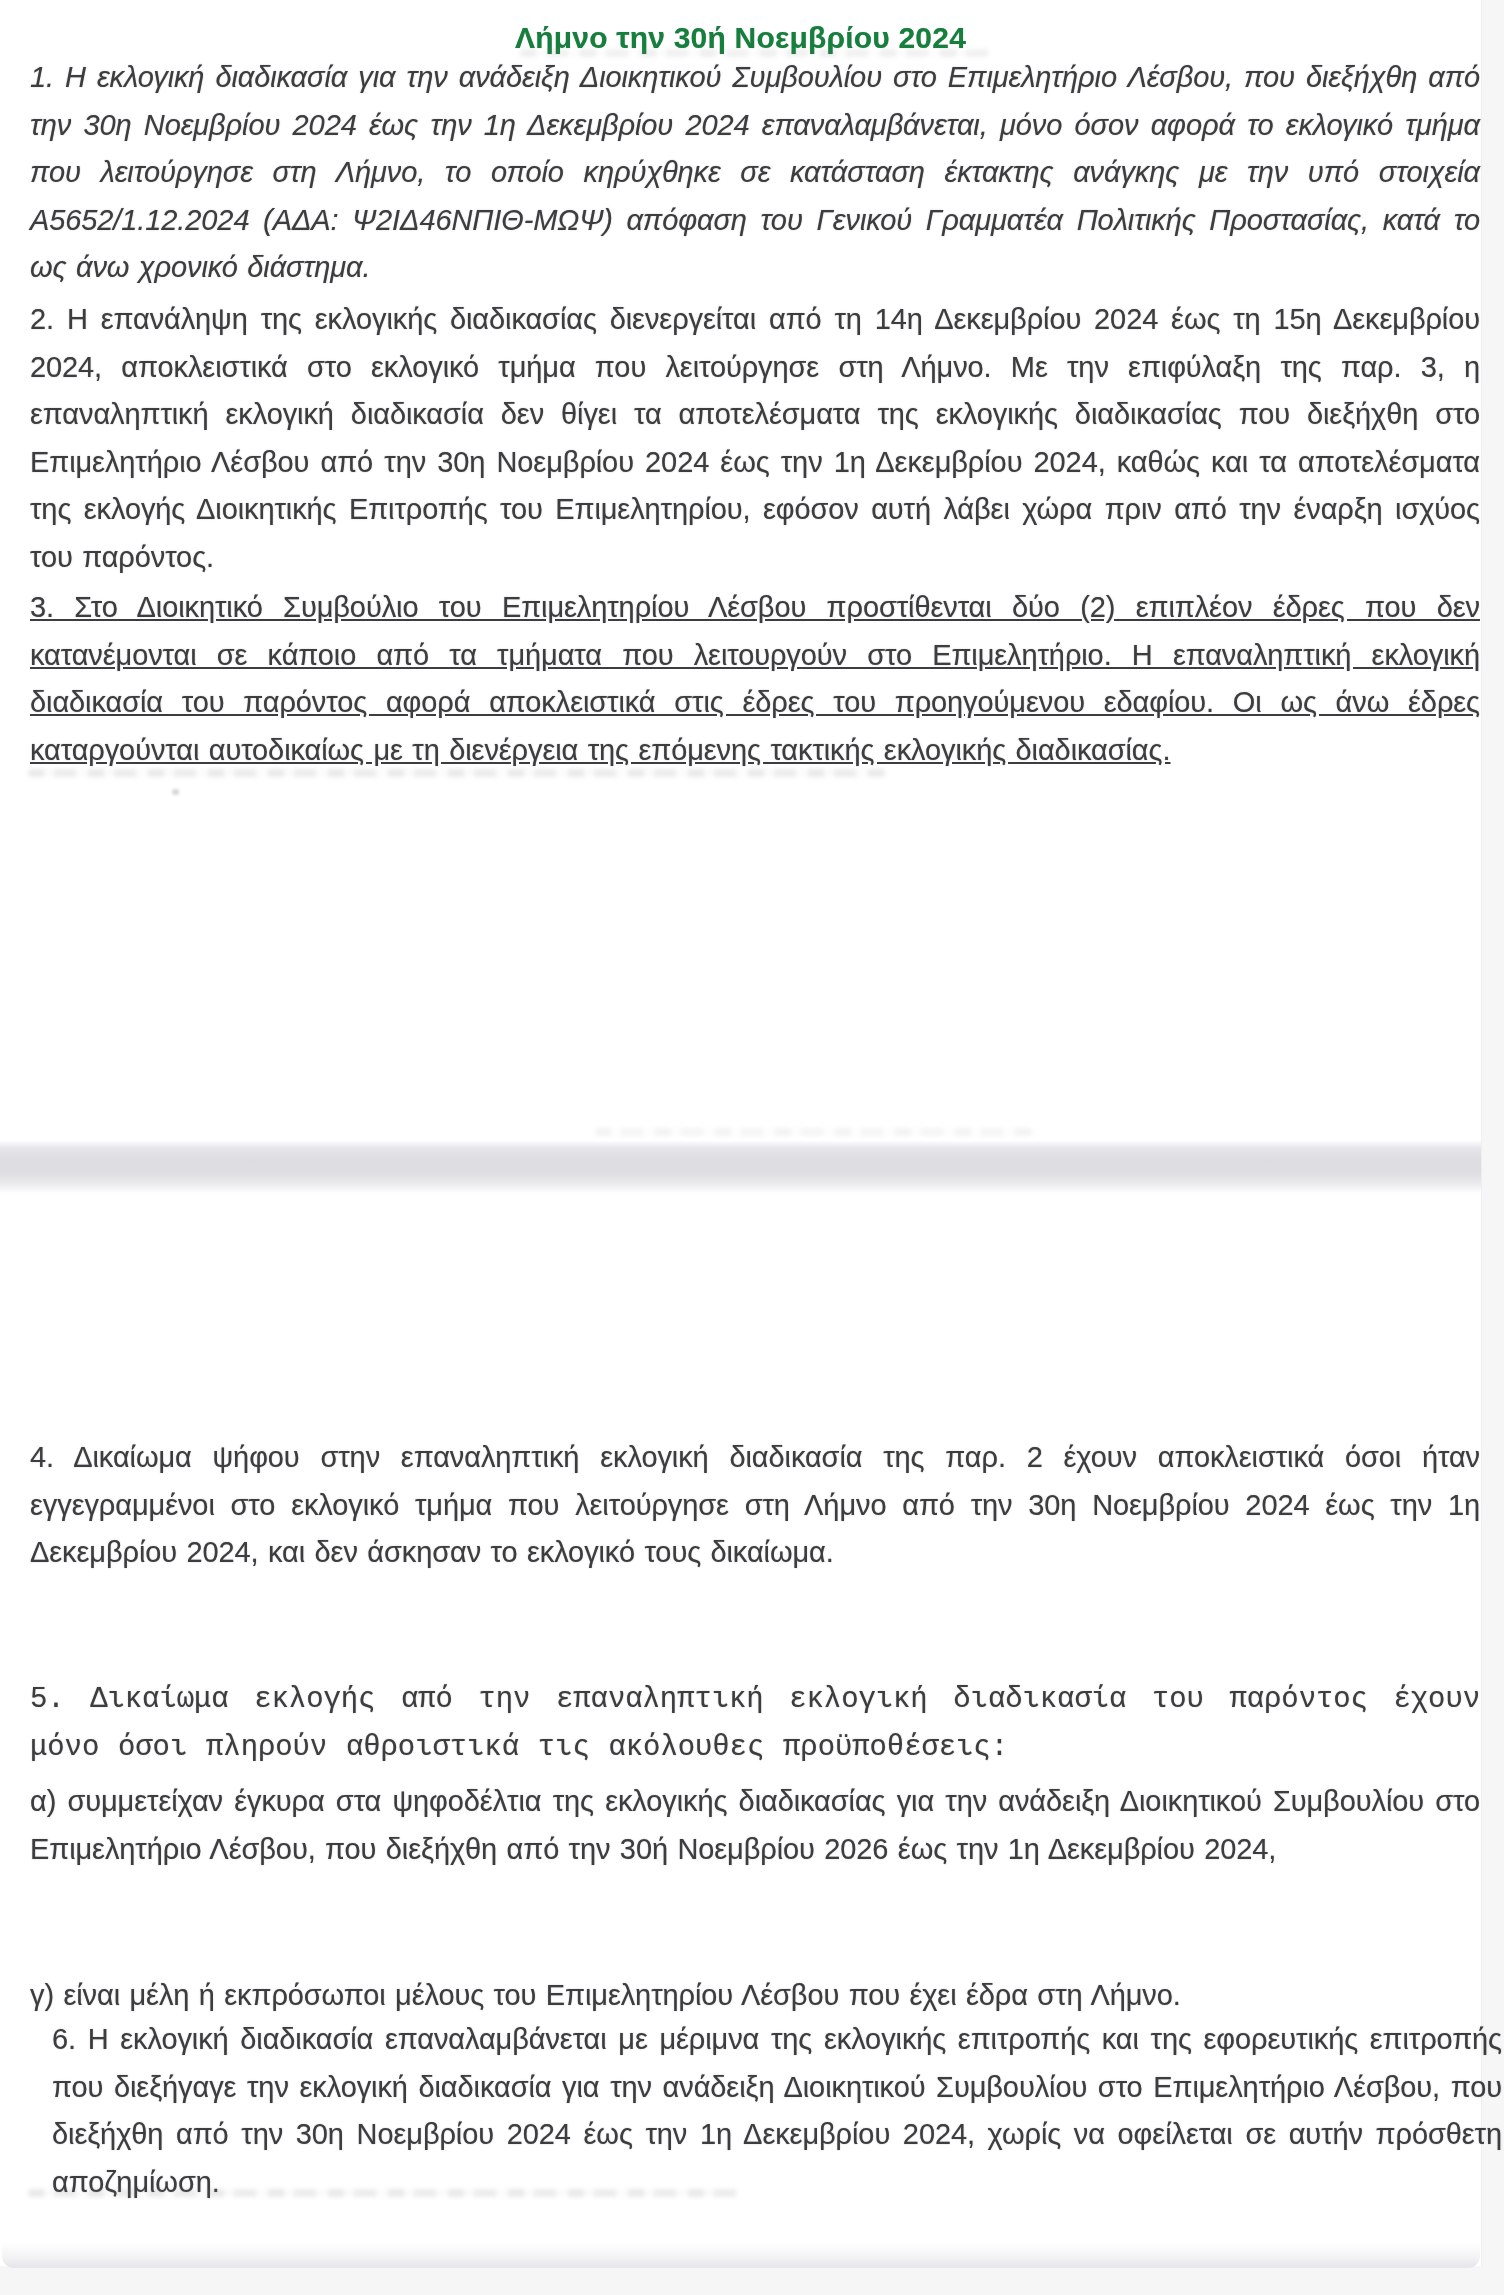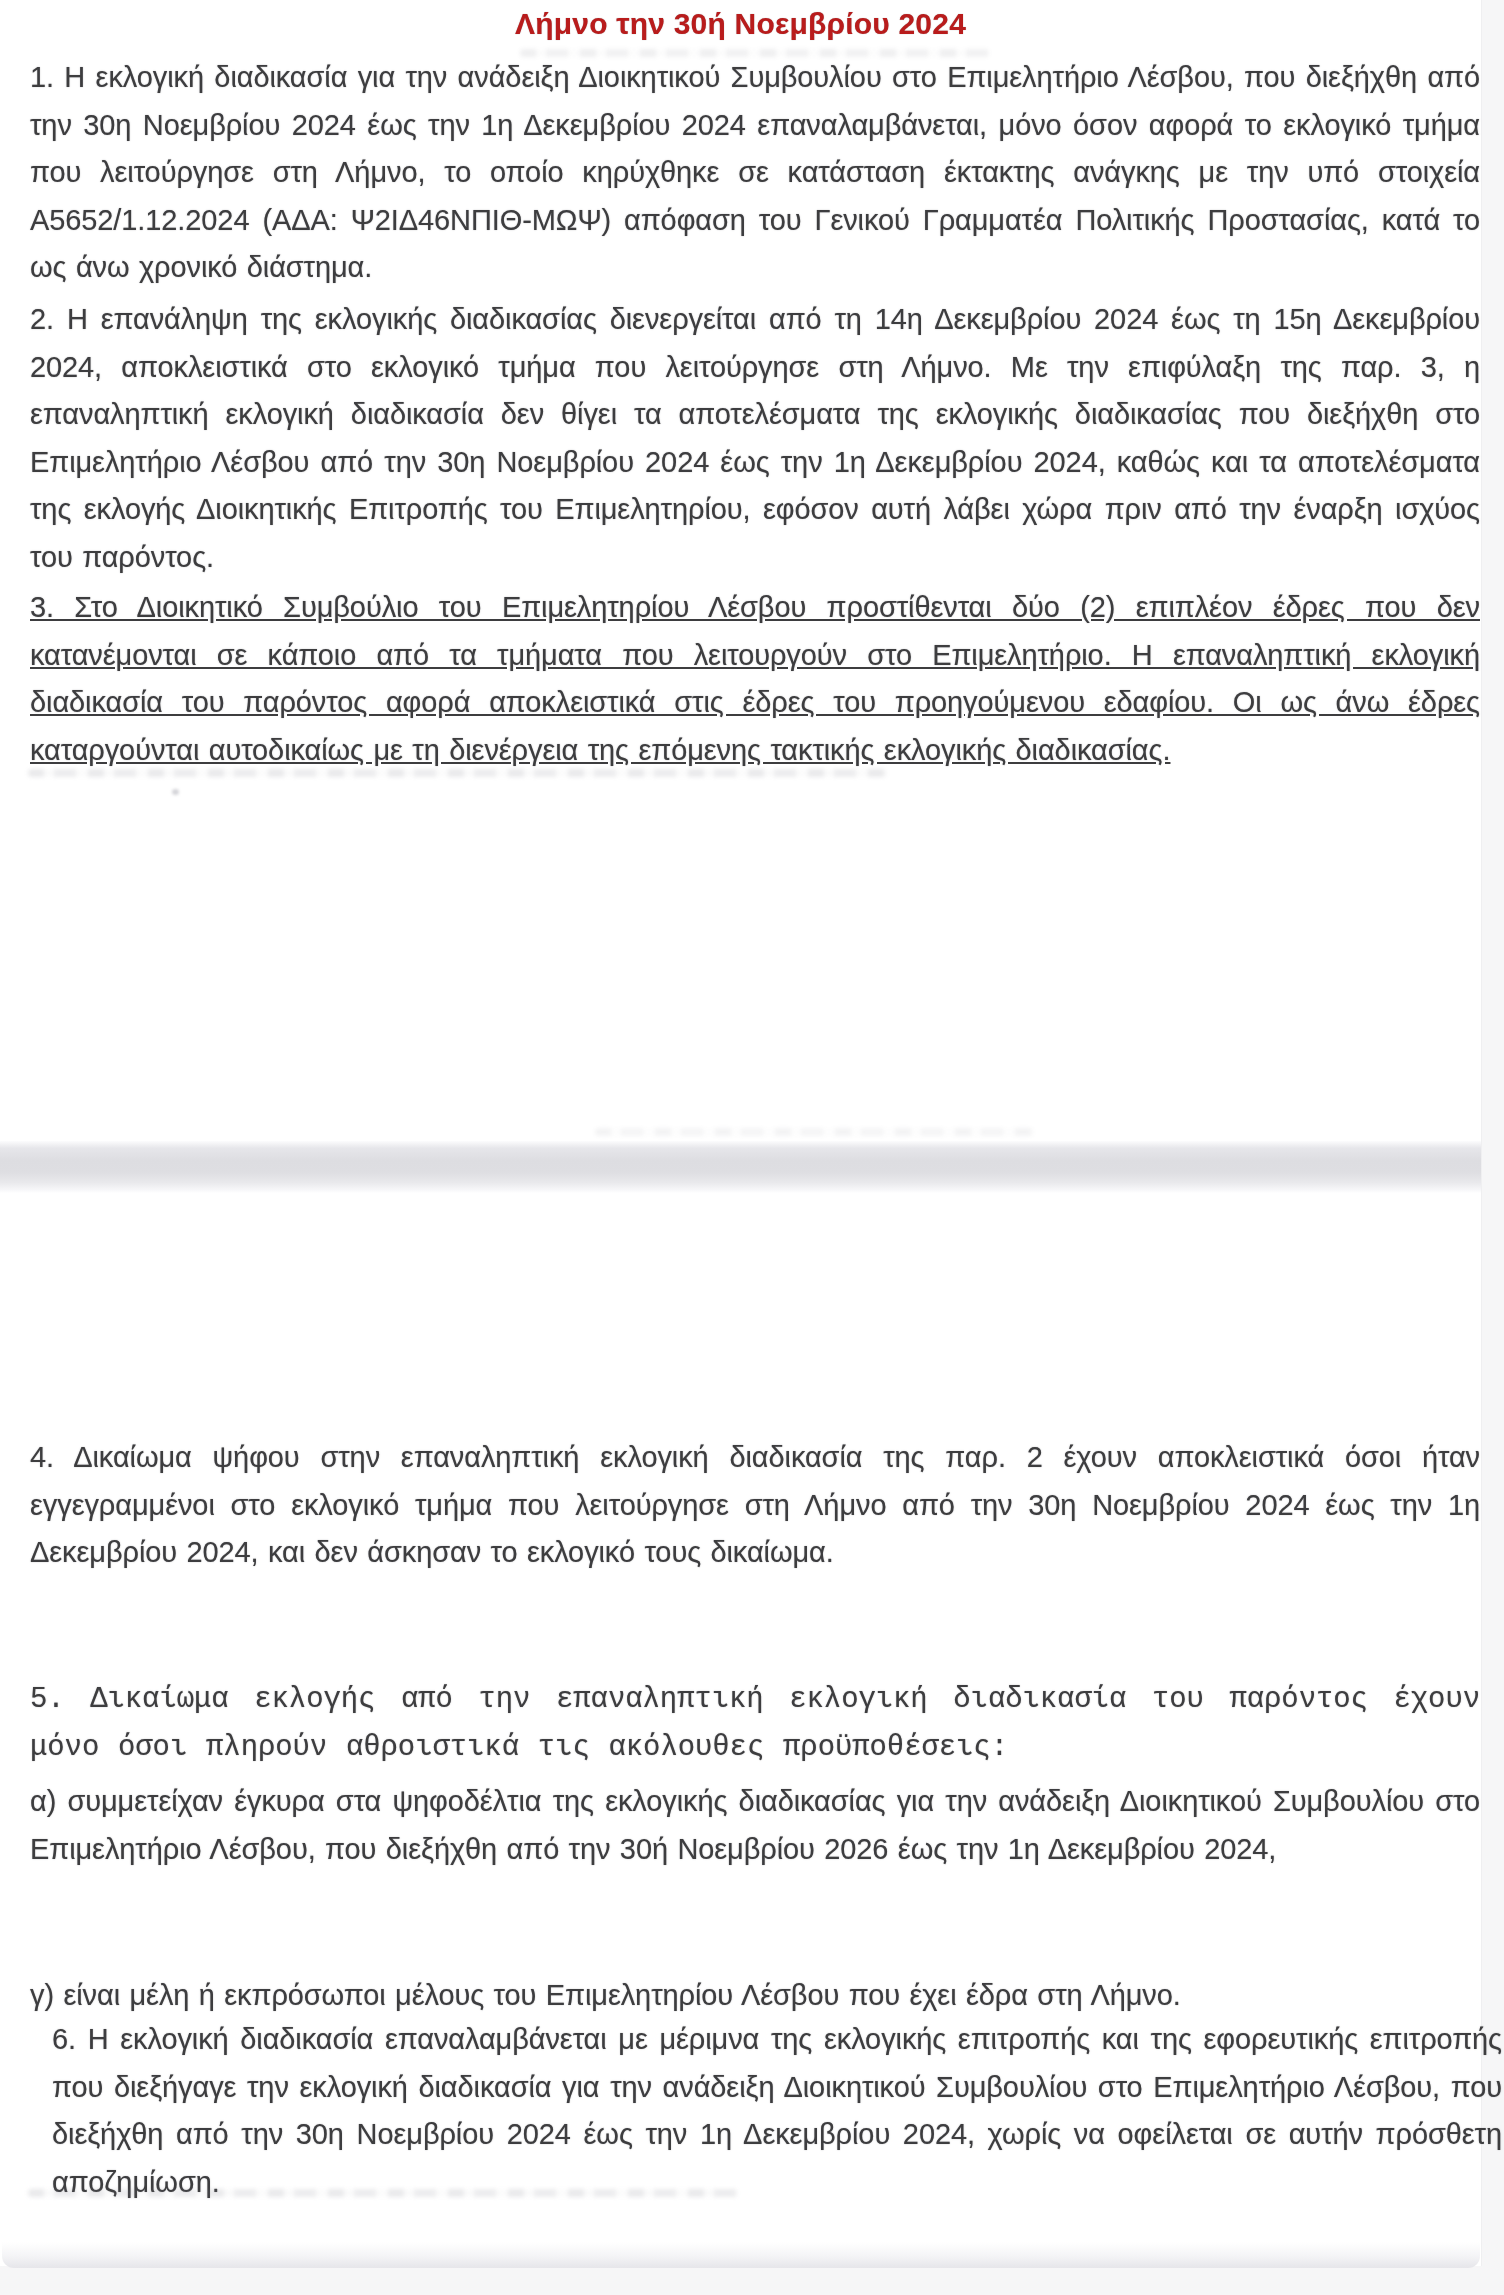--- a/index.html
+++ b/index.html
@@ -42,44 +42,44 @@
   }
   .viewport-footer {
     position: absolute;
     left: 0; top: 2266px;
     width: 1504px; height: 29px;
     background: #f6f6f7;
   }
 
   .doc-title {
     position: absolute;
-    left: 0; top: 7px;
+    left: 0; top: 21px;
     width: 1481px;
     text-align: center;
     font-weight: bold;
     font-size: 30px;
-    color: #b91c1c;
+    color: #15803d;
     text-shadow: 0 0 1px rgba(60,60,65,0.45);
     letter-spacing: 0.2px;
   }
 
   .para {
     position: absolute;
     left: 30px;
     width: 1450px;
     text-align: justify;
     font-size: 29px;
     line-height: 47.5px;
     color: #3d3d3f;
     letter-spacing: -0.1px;
     word-spacing: 1.5px;
     text-shadow: 0 0 1.2px rgba(70,70,75,0.5);
   }
 
-  .p1  { top: 54px; }
+  .p1  { top: 54px; font-style: italic; }
   .p2  { top: 296px; }
   .p3  { top: 584px; text-decoration: underline; }
   .p4  { top: 1434px; }
   .p5  { top: 1676px; font-family: Liberation Mono, monospace; }
   .p5a { top: 1778px; }
   .p5b { top: 1924px; }
   .p5c { top: 1972px; }
   .p6  { top: 2016px; margin-left: 22px; }
 
   

